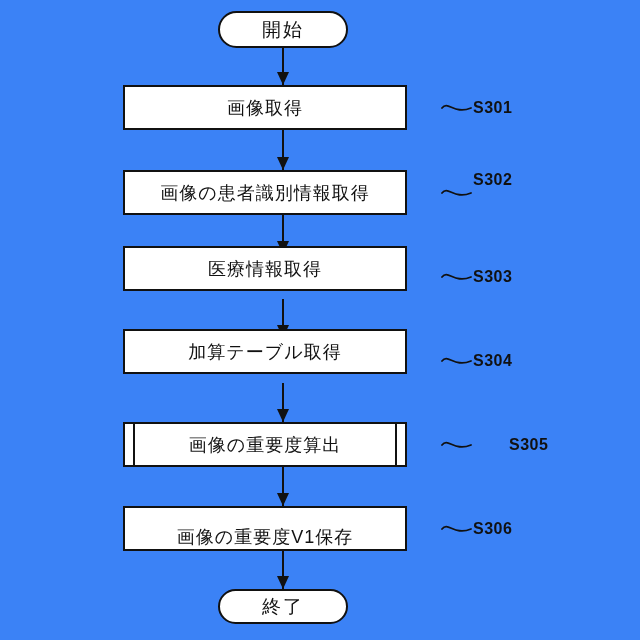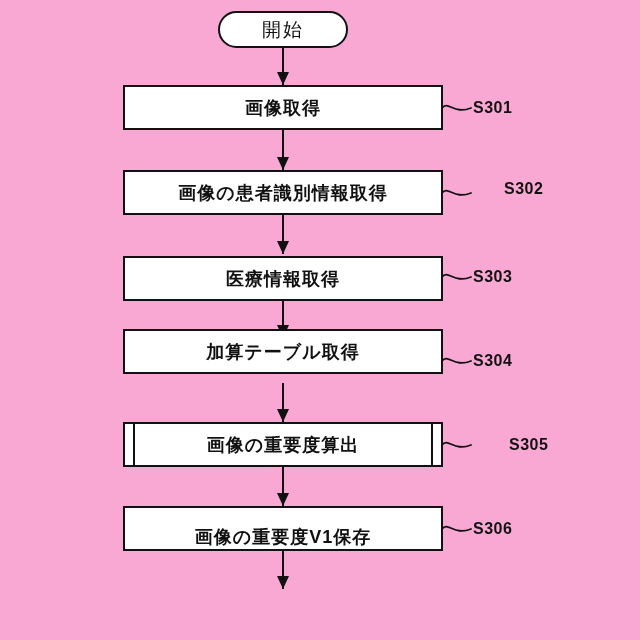--- a/index.html
+++ b/index.html
@@ -4,21 +4,21 @@
 <style>
   html, body {
     margin: 0;
     padding: 0;
     background: #ffffff;
   }
   .canvas {
     position: relative;
     width: 640px;
     height: 640px;
-    background: #f9a8d4;
+    background: #3b82f6;
     font-family: "Liberation Sans", "DejaVu Sans", sans-serif;
     color: #111111;
     overflow: hidden;
   }
   
   .terminal {
     position: absolute;
     left: 218px;
     width: 130px;
     height: 37px;
@@ -31,31 +31,30 @@
     font-size: 19px;
     letter-spacing: 2px;
     background: #ffffff;
   }
   .terminal.start { top: 11px; }
   .terminal.end   { top: 589px; height: 35px; }
   
   .process {
     position: absolute;
     left: 123px;
-    width: 320px;
+    width: 284px;
     height: 45px;
     box-sizing: border-box;
     border: 2.5px solid #111111;
     display: flex;
     align-items: center;
     justify-content: center;
     font-size: 18px;
     letter-spacing: 1px;
     background: #ffffff;
-    font-weight: bold;
   }
   
   .subbar {
     position: absolute;
     top: 0;
     bottom: 0;
     width: 2px;
     background: #111111;
   }
   .subbar.left  { left: 8px; }
@@ -123,38 +122,41 @@
   <div class="arrow" style="top:551px; height:38px;"></div>
 
   <div class="process" style="top:85px;">
     <span>画像取得</span>
   </div>
 
   <div class="process" style="top:170px;">
     <span>画像の患者識別情報取得</span>
   </div>
 
-  <div class="process" style="top:256px;">
+  <div class="process" style="top:246px;">
     <span>医療情報取得</span>
   </div>
 
   <div class="process" style="top:329px;">
     <span>加算テーブル取得</span>
   </div>
 
   <div class="process" style="top:422px;">
     <span class="subbar left"></span>
     <span class="subbar right"></span>
     <span>画像の重要度算出</span>
   </div>
 
   <div class="process" style="top:506px;align-items:flex-end;">
     <span>画像の重要度V1保存</span>
   </div>
 
+  <div class="terminal end">
+    <span>終了</span>
+  </div>
 
   <svg class="tilde" style="top:99px;" viewBox="0 0 32 18">
       <path d="M1 9 C 7 1, 13 16, 30 9"></path>
     </svg>
   <svg class="tilde" style="top:184px;" viewBox="0 0 32 18">
       <path d="M1 9 C 7 1, 13 16, 30 9"></path>
     </svg>
   <svg class="tilde" style="top:268px;" viewBox="0 0 32 18">
       <path d="M1 9 C 7 1, 13 16, 30 9"></path>
     </svg>
@@ -162,19 +164,19 @@
       <path d="M1 9 C 7 1, 13 16, 30 9"></path>
     </svg>
   <svg class="tilde" style="top:436px;" viewBox="0 0 32 18">
       <path d="M1 9 C 7 1, 13 16, 30 9"></path>
     </svg>
   <svg class="tilde" style="top:520px;" viewBox="0 0 32 18">
       <path d="M1 9 C 7 1, 13 16, 30 9"></path>
     </svg>
 
   <div class="step-label" style="top:96px;">S301</div>
-  <div class="step-label" style="top:177px;margin-left:31px;">S302</div>
+  <div class="step-label" style="top:168px;">S302</div>
   <div class="step-label" style="top:265px;">S303</div>
   <div class="step-label" style="top:349px;">S304</div>
   <div class="step-label" style="top:433px;margin-left:36px;">S305</div>
   <div class="step-label" style="top:517px;">S306</div>
 
 </div>
 
 </body></html>

